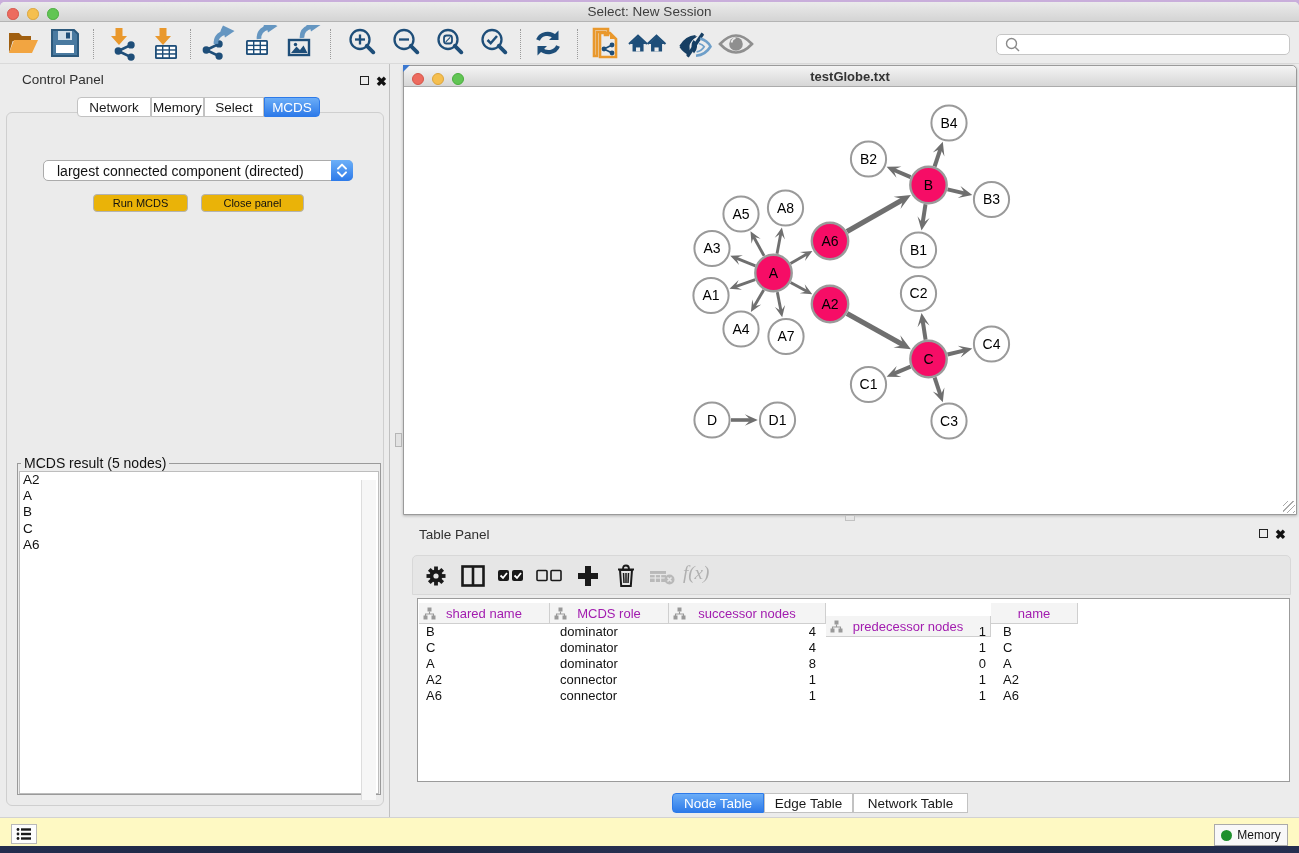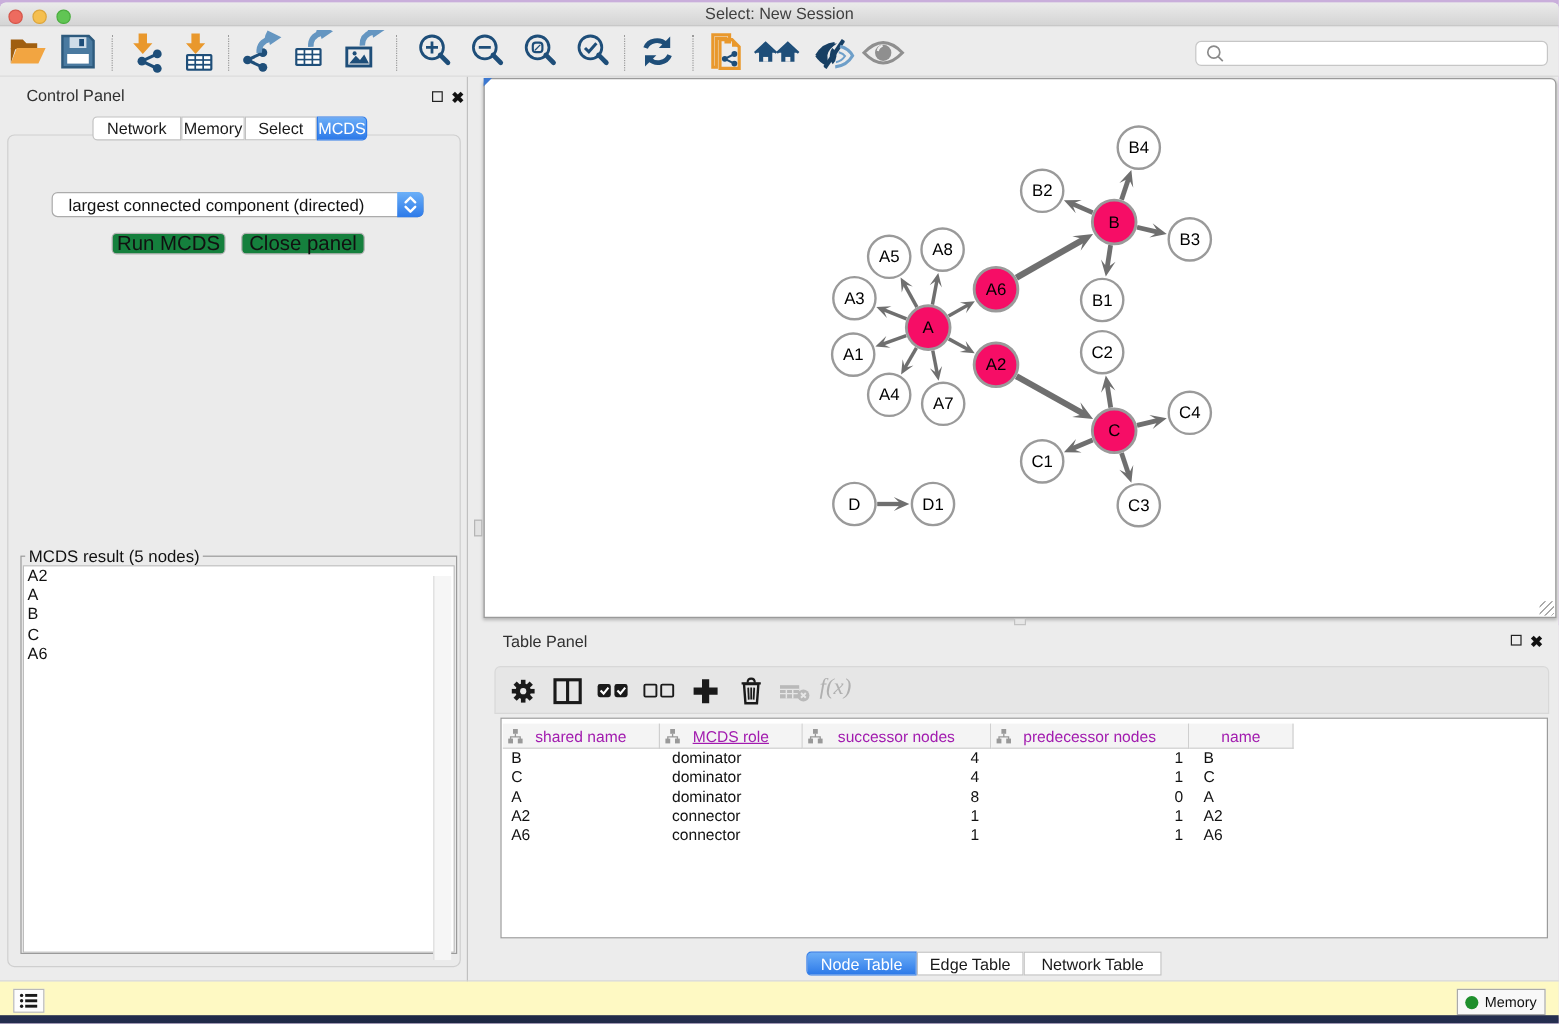--- a/index.html
+++ b/index.html
@@ -20,21 +20,21 @@
 .wicon-sq { position:absolute; width:9px; height:9px; border:1.6px solid #222; }
 .wicon-x { position:absolute; font-size:13px; font-weight:bold; color:#111; line-height:11px; }
 #cp-tabs { position:absolute; left:77px; top:33px; height:20px; z-index:5; }
 .tab { position:absolute; top:0; height:20px; line-height:20px; text-align:center; font-size:13.5px; color:#1a1a1a; background:#fff; border:1px solid #c2c2c2; }
 .tab.sel { background:linear-gradient(#6badf7,#2d7ae9); color:#fff; border-color:#2d7ae9; }
 #cp-box { position:absolute; left:6px; top:48px; width:378px; height:694px; background:#ebebeb; border:1px solid #cfcfcf; border-radius:6px; }
 #opt-label { position:absolute; left:0; top:74px; width:390px; text-align:center; font-size:14px; color:#1a1a1a; z-index:2; }
 #dropdown { position:absolute; left:43px; top:96px; width:310px; height:21px; z-index:2; background:#fff; border:1px solid #ababab; border-radius:5px; }
 #dropdown .dtext { position:absolute; left:13px; top:0; line-height:20px; font-size:14px; color:#111; }
 #dropdown .spin { position:absolute; right:-1px; top:-1px; width:22px; height:21px; background:linear-gradient(#6cb0f8,#2d7ae9); border-radius:0 5px 5px 0; }
-.btn { position:absolute; top:130px; height:18px; z-index:2; background:#15803d; border:1px solid #b3b3b3; border-radius:4px; font-size:17px; line-height:16px; text-align:center; color:#111; }
+.btn { position:absolute; top:130px; height:18px; z-index:2; background:#eab308; border:1px solid #b3b3b3; border-radius:4px; font-size:11px; line-height:16px; text-align:center; color:#111; }
 #fieldset { position:absolute; left:17px; top:399px; width:364px; height:332px; border:1px solid #9a9a9a; z-index:2; }
 #fs-legend { position:absolute; left:3px; top:-9px; background:#ebebeb; padding:0 3px; font-size:14px; color:#111; }
 #fs-list { position:absolute; left:1px; top:7px; width:360px; height:323px; background:#fff; border:1px solid #bdbdbd; font-size:13.5px; color:#111; }
 #fs-list .li { padding-left:3px; height:16.2px; line-height:16.2px; }
 #fs-scroll { position:absolute; right:2px; top:8px; width:15px; height:320px; background:#f6f6f6; border-left:1px solid #ddd; }
 
 #gwin { position:absolute; left:403px; top:63px; width:894px; height:450px; background:#fff; border:1px solid #9a9a9a; border-radius:5px 5px 0 0; box-shadow:0 1px 3px rgba(0,0,0,.25); }
 #gtitle { position:absolute; left:0; top:0; width:100%; height:21px; background:linear-gradient(#f4f4f4,#d6d6d6); border-bottom:1px solid #ababab; border-radius:5px 5px 0 0; }
 #gtitle .tl { position:absolute; top:7px; width:12px; height:12px; border-radius:50%; }
 #gtitle-text { position:absolute; left:0; top:0; width:100%; height:22px; line-height:22px; text-align:center; font-size:13px; font-weight:bold; color:#333; }
@@ -237,21 +237,21 @@
   </div>
   <div id="cpanel">
     <div id="cp-title">Control Panel</div>
     <div class="wicon-sq" style="left:360px; top:12px;"></div>
     <div class="wicon-x" style="left:376px; top:12px;">✖</div>
     <div id="cp-box"></div>
     <div id="cp-tabs">
       <div class="tab" style="left:0; width:74px; border-radius:4px 0 0 4px;">Network</div>
       <div class="tab" style="left:74px; width:53px;">Memory</div>
       <div class="tab" style="left:127px; width:60px;">Select</div>
-      <div class="tab sel" style="left:187px; width:42px; border-radius:0 4px 4px 0;">MCDS</div>
+      <div class="tab sel" style="left:187px; width:56px; border-radius:0 4px 4px 0;">MCDS</div>
     </div>
     <div id="dropdown">
       <div class="dtext">largest connected component (directed)</div>
       <div class="spin">
           <svg width="22" height="21" viewBox="0 0 22 21">
             <path d="M7 8.6 L11 4.6 L15 8.6" stroke="#fff" stroke-width="2" fill="none" stroke-linecap="round" stroke-linejoin="round"></path>
             <path d="M7 12.4 L11 16.4 L15 12.4" stroke="#fff" stroke-width="2" fill="none" stroke-linecap="round" stroke-linejoin="round"></path>
           </svg>
         </div>
     </div>
@@ -264,20 +264,26 @@
           <div class="li">A</div>
           <div class="li">B</div>
           <div class="li">C</div>
           <div class="li">A6</div>
         <div id="fs-scroll"></div>
       </div>
     </div>
   </div>
   <div id="gwin">
     <div style="position:absolute;left:-1px;top:-1px;width:0;height:0;border-top:7px solid #3c78d0;border-right:7px solid transparent;z-index:3;"></div>
+    <div id="gtitle">
+      <div class="tl" style="left:8px; background:#ed6b5f; border:1px solid #d55549;"></div>
+      <div class="tl" style="left:28px; background:#f5bf4f; border:1px solid #dca53b;"></div>
+      <div class="tl" style="left:48px; background:#61c554; border:1px solid #4aad3e;"></div>
+      <div id="gtitle-text">testGlobe.txt</div>
+    </div>
     <div id="graph">
         <svg width="894" height="428" viewBox="0 0 894 428" font-family="Liberation Sans, sans-serif">
 <line x1="351.2" y1="191.6" x2="330.9" y2="198.9" stroke="#6f6f6f" stroke-width="2.9"></line>
 <polygon points="325.5,200.8 334.6,192.0 331.5,198.7 338.1,201.8" fill="#6f6f6f"></polygon>
 <line x1="351.4" y1="177.8" x2="331.6" y2="169.9" stroke="#6f6f6f" stroke-width="2.9"></line>
 <polygon points="326.3,167.8 338.9,167.2 332.2,170.1 335.1,176.9" fill="#6f6f6f"></polygon>
 <line x1="359.7" y1="201.9" x2="349.8" y2="219.0" stroke="#6f6f6f" stroke-width="2.9"></line>
 <polygon points="346.9,224.0 348.2,211.4 350.1,218.5 357.2,216.6" fill="#6f6f6f"></polygon>
 <line x1="360.1" y1="167.9" x2="349.3" y2="148.3" stroke="#6f6f6f" stroke-width="2.9"></line>
 <polygon points="346.5,143.3 356.6,150.8 349.6,148.8 347.5,155.8" fill="#6f6f6f"></polygon>
@@ -424,33 +430,33 @@
         </div>
 <div style="position:absolute;left:270px;top:6px;width:40px;font-family:'Liberation Serif',serif;font-style:italic;font-size:19px;color:#b0b0b0;">f(x)</div>
       </div>
     <div id="tp-table">
         <div class="th" style="left:1px;width:131px;"><svg width="13" height="13" viewBox="0 0 13 13" style="position:absolute;left:4px;top:4px;">
             <rect x="4.5" y="0.5" width="4" height="4" fill="#999"></rect>
             <path d="M6.5 4.5 v2.5 M2.5 9 v-2 h8 v2" stroke="#999" stroke-width="1.1" fill="none"></path>
             <rect x="0.5" y="8.5" width="4" height="4" fill="#999"></rect>
             <rect x="8.5" y="8.5" width="4" height="4" fill="#999"></rect>
           </svg><span>shared name</span></div>
-<div class="th" style="left:132px;width:119px;text-decoration:underline;"><svg width="13" height="13" viewBox="0 0 13 13" style="position:absolute;left:4px;top:4px;">
+<div class="th" style="left:132px;width:119px;"><svg width="13" height="13" viewBox="0 0 13 13" style="position:absolute;left:4px;top:4px;">
             <rect x="4.5" y="0.5" width="4" height="4" fill="#999"></rect>
             <path d="M6.5 4.5 v2.5 M2.5 9 v-2 h8 v2" stroke="#999" stroke-width="1.1" fill="none"></path>
             <rect x="0.5" y="8.5" width="4" height="4" fill="#999"></rect>
             <rect x="8.5" y="8.5" width="4" height="4" fill="#999"></rect>
           </svg><span>MCDS role</span></div>
 <div class="th" style="left:251px;width:157px;"><svg width="13" height="13" viewBox="0 0 13 13" style="position:absolute;left:4px;top:4px;">
             <rect x="4.5" y="0.5" width="4" height="4" fill="#999"></rect>
             <path d="M6.5 4.5 v2.5 M2.5 9 v-2 h8 v2" stroke="#999" stroke-width="1.1" fill="none"></path>
             <rect x="0.5" y="8.5" width="4" height="4" fill="#999"></rect>
             <rect x="8.5" y="8.5" width="4" height="4" fill="#999"></rect>
           </svg><span>successor nodes</span></div>
-<div class="th" style="left:408px;width:165px;"><svg width="13" height="13" viewBox="0 0 13 13" style="position:absolute;left:4px;top:4px;">
+<div class="th" style="left:408px;width:165px;margin-top:13px;"><svg width="13" height="13" viewBox="0 0 13 13" style="position:absolute;left:4px;top:4px;">
             <rect x="4.5" y="0.5" width="4" height="4" fill="#999"></rect>
             <path d="M6.5 4.5 v2.5 M2.5 9 v-2 h8 v2" stroke="#999" stroke-width="1.1" fill="none"></path>
             <rect x="0.5" y="8.5" width="4" height="4" fill="#999"></rect>
             <rect x="8.5" y="8.5" width="4" height="4" fill="#999"></rect>
           </svg><span>predecessor nodes</span></div>
 <div class="th" style="left:573px;width:87px;"><span>name</span></div>
 <div class="tr" style="left:8px;top:25px;">B</div>
 <div class="tr" style="left:142px;top:25px;">dominator</div>
 <div class="tr" style="left:251px;top:25px;width:147px;text-align:right;">4</div>
 <div class="tr" style="left:408px;top:25px;width:160px;text-align:right;">1</div>

